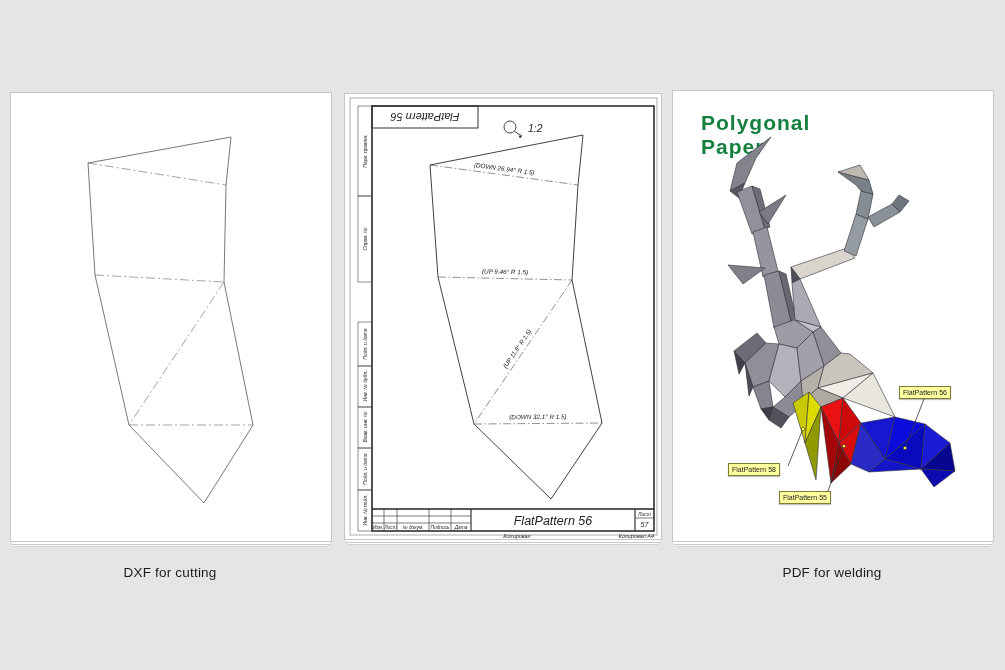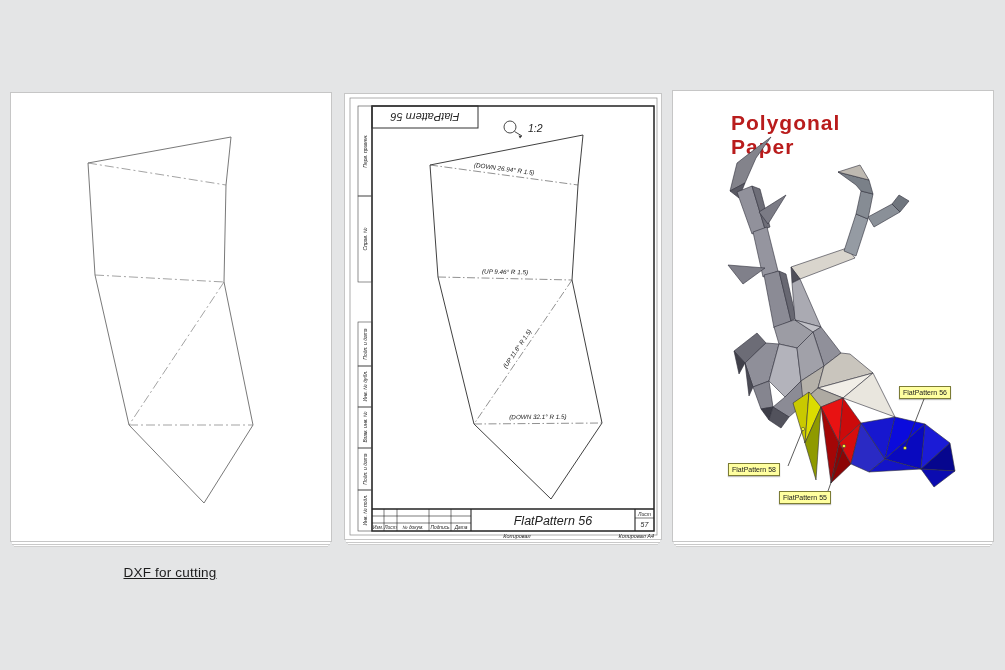--- a/index.html
+++ b/index.html
@@ -1,24 +1,24 @@
 <!DOCTYPE html>
 <html><head>
 <meta charset="utf-8">
 <style>
   html,body{margin:0;padding:0;}
   body{font-family:"Liberation Sans",sans-serif;background:#e4e5e6;}
   .stage{position:relative;width:1005px;height:670px;background:#e4e5e6;overflow:hidden;}
   .page{position:absolute;background:#ffffff;border:1px solid #c6c6c6;
         box-shadow:0 4px 0 -2px #ffffff,0 5px 0 -2px #c9c9c9,0 8px 0 -4px #ffffff,0 9px 0 -4px #cfcfcf;}
   .page svg{display:block;}
-  .caption{position:absolute;top:565px;text-align:center;font-size:13.5px;color:#1c1c1c;letter-spacing:.2px;text-decoration:underline;}
+  .caption{position:absolute;top:565px;text-align:center;font-size:13.5px;color:#1c1c1c;letter-spacing:.2px;}
   
   .logo{position:absolute;left:28px;top:20px;font-weight:700;font-size:21px;line-height:1.12;
-        color:#b91c1c;letter-spacing:1px;margin-left:30px;}
+        color:#15803d;letter-spacing:1px;}
   .callout{position:absolute;background:#ffffa0;border:1px solid #7c7c35;color:#222;
            font-size:7px;line-height:11px;padding:0 3px;white-space:nowrap;box-shadow:0 1px 1px rgba(0,0,0,.25);}
   
   text{font-family:"Liberation Sans",sans-serif;}
   .gost{font-style:italic;fill:#222;}
 </style>
 </head>
 <body>
 
 <div class="stage">
@@ -194,14 +194,15 @@
         <circle cx="232" cy="357" r="1.6"></circle>
       </g>
     </svg>
 
     <div class="callout" style="left:55px;top:372px;">FlatPattern 58</div>
     <div class="callout" style="left:106px;top:400px;">FlatPattern 55</div>
     <div class="callout" style="left:226px;top:295px;">FlatPattern 56</div>
   </div>
 
   <div class="caption" style="left:10px;width:320px;">DXF for cutting</div>
+  <div class="caption" style="left:672px;width:320px;">PDF for welding</div>
 
 </div>
 
 </body></html>

